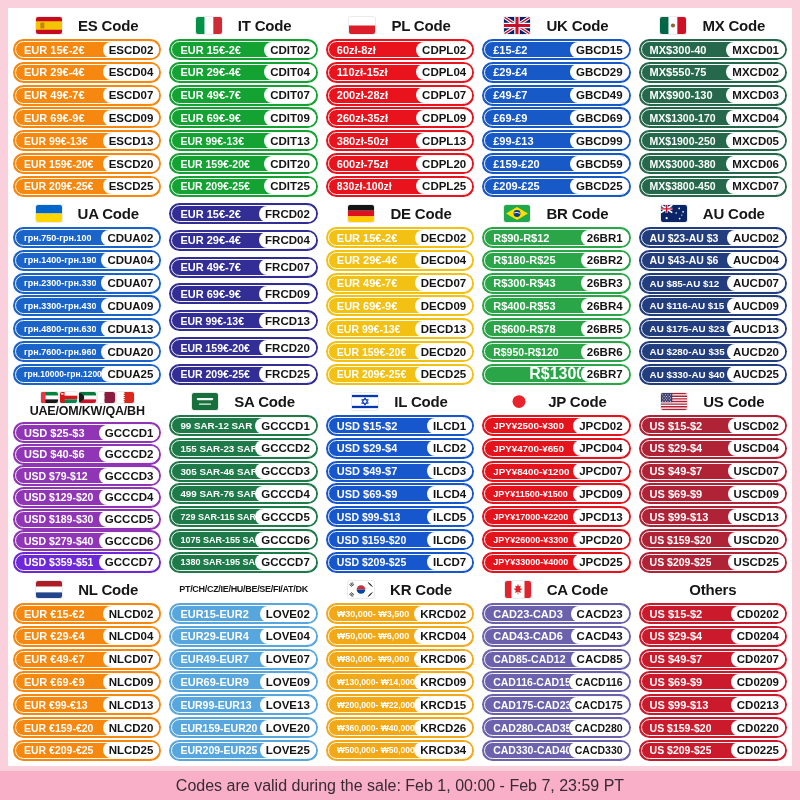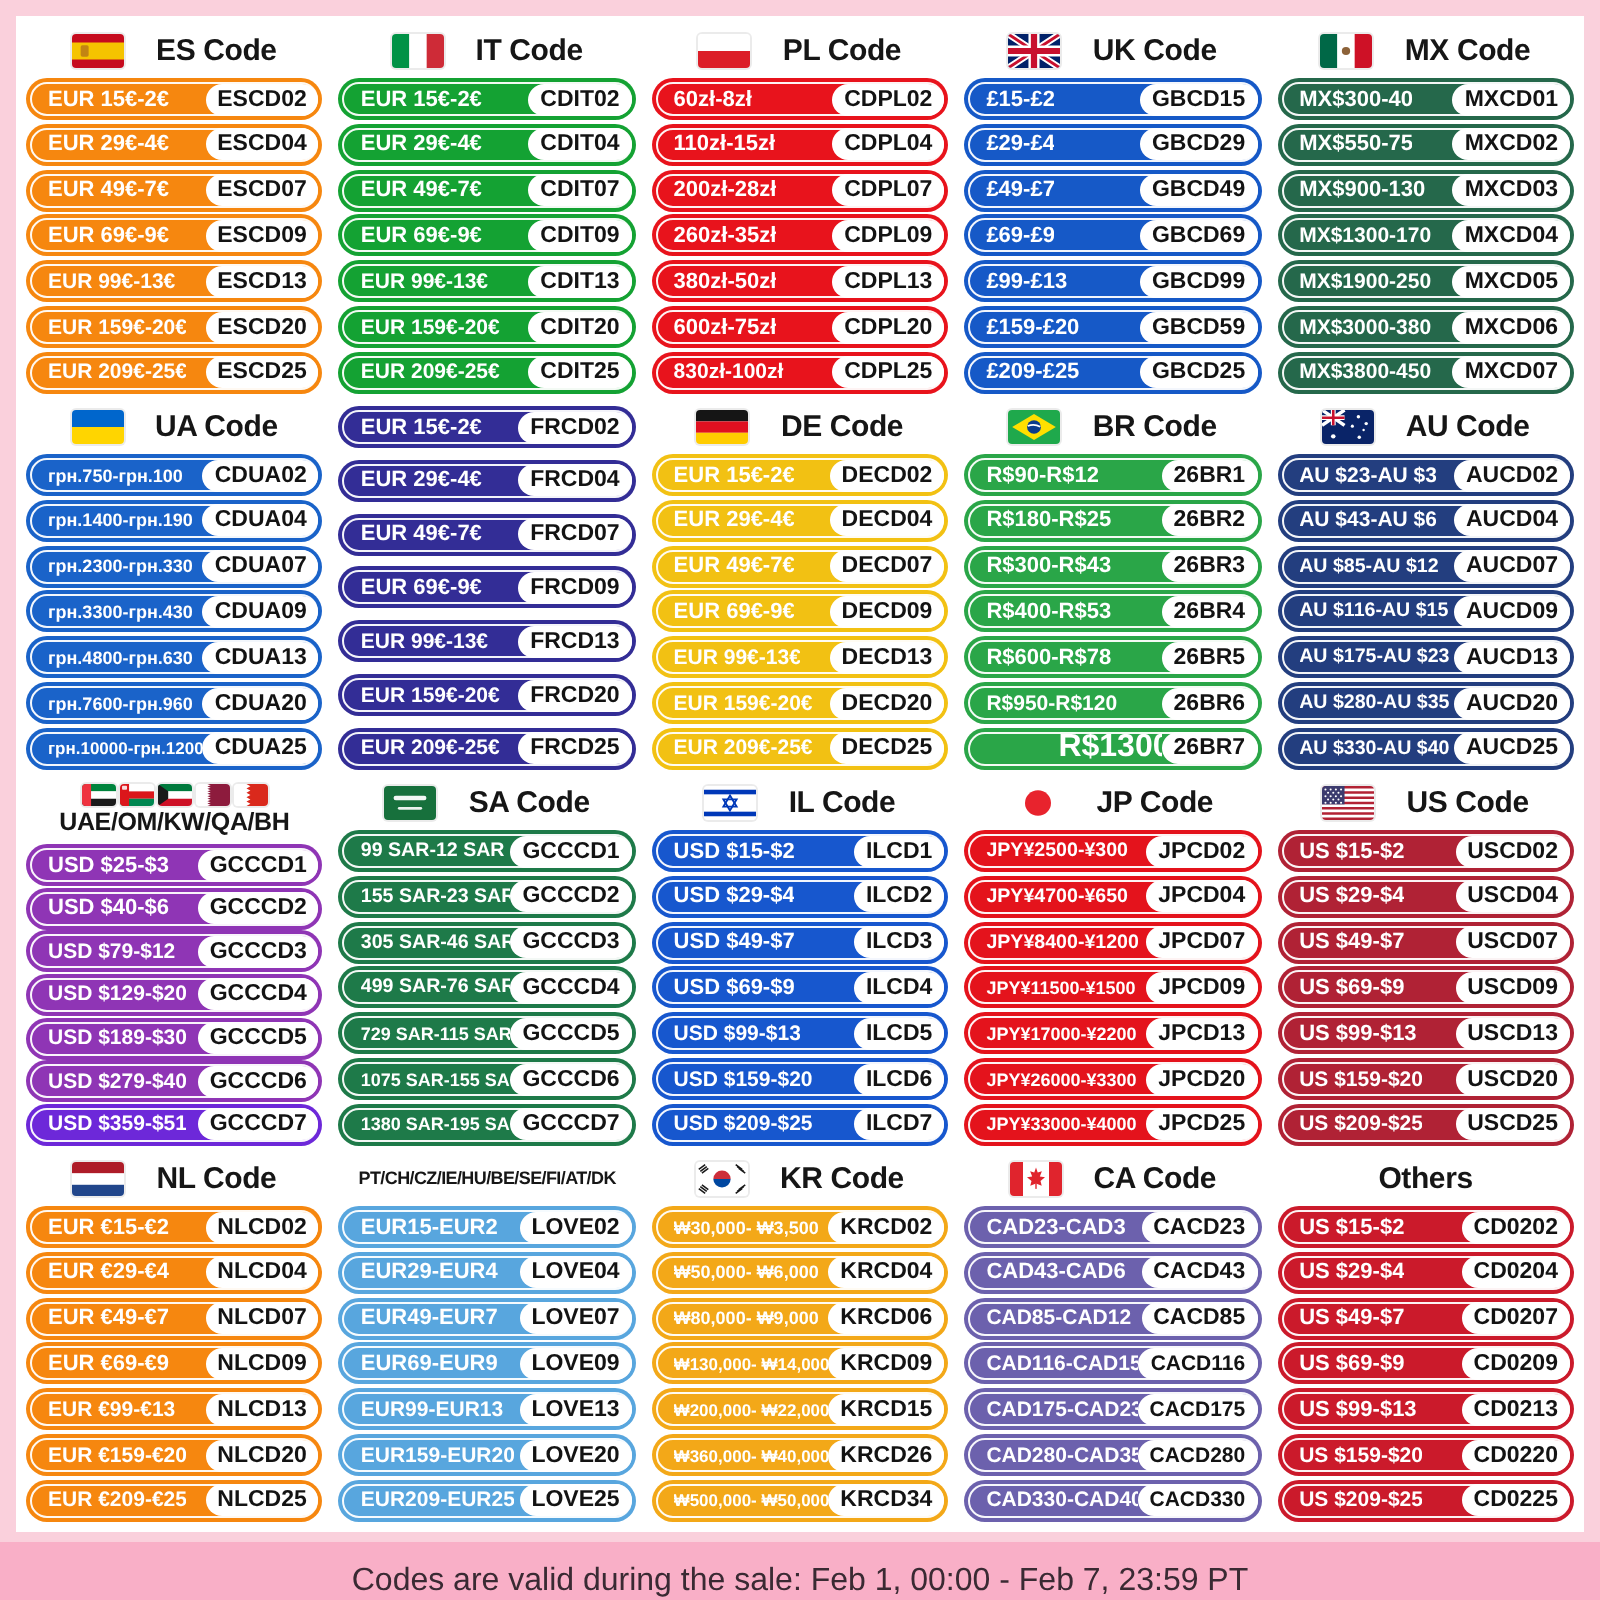--- a/index.html
+++ b/index.html
@@ -31,21 +31,21 @@
   .pill{height:21px;border-radius:21px;padding:2px;box-sizing:border-box;flex:none;}
   .pill-in{height:100%;border:1.5px solid rgba(255,255,255,.95);border-radius:21px;
            display:flex;align-items:center;justify-content:space-between;
            padding-left:8px;box-sizing:border-box;}
   .pill-label{color:#ffffff;font-weight:700;white-space:nowrap;overflow:hidden;}
   .code-chip{background:#ffffff;border-radius:21px;color:#131313;font-weight:800;
              font-size:11.5px;line-height:14px;padding:1px 6px;margin-right:-1px;
              flex:none;white-space:nowrap;}
   .footer{
     position:absolute;left:0;right:0;bottom:0;height:29px;background:#F9AFC7;
-    display:flex;align-items:flex-end;justify-content:center;
+    display:flex;align-items:center;justify-content:center;
     font-size:16px;color:#3A2A33;
   }
 </style>
 </head>
 <body>
 
 <div class="page">
   <div class="grid">
       <div class="section">
         <div class="sec-header">

